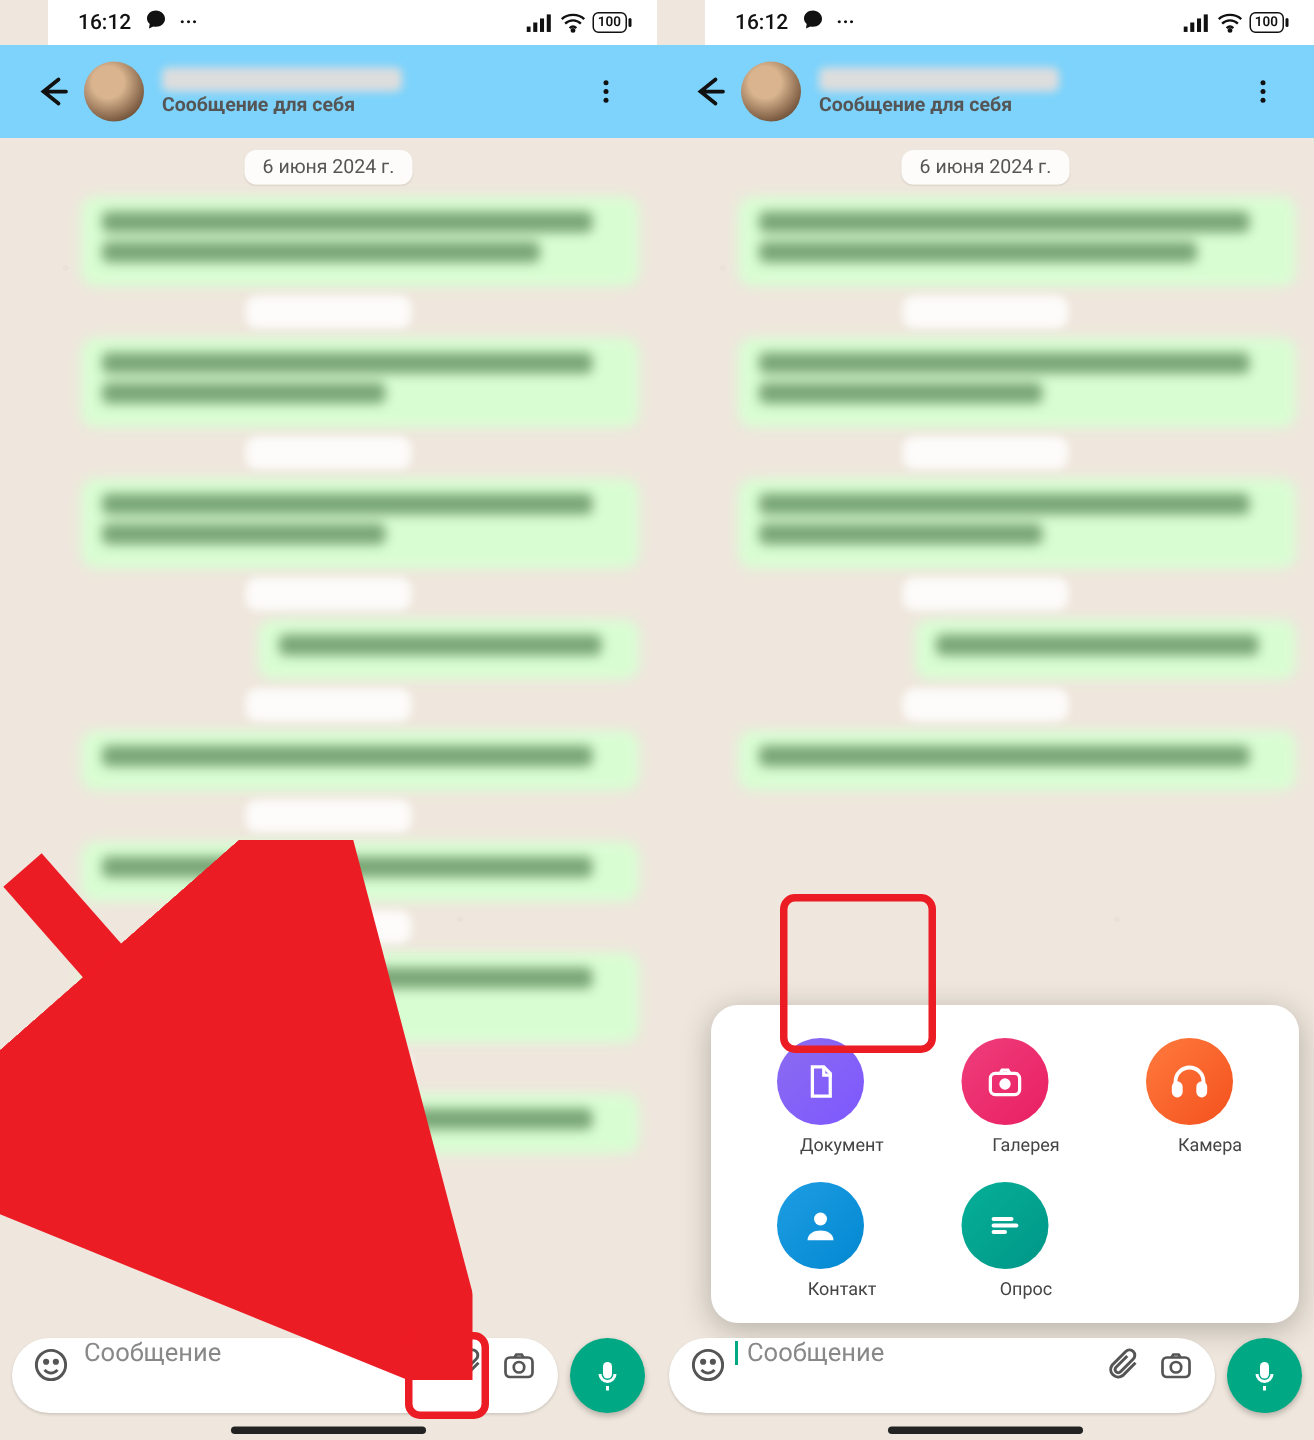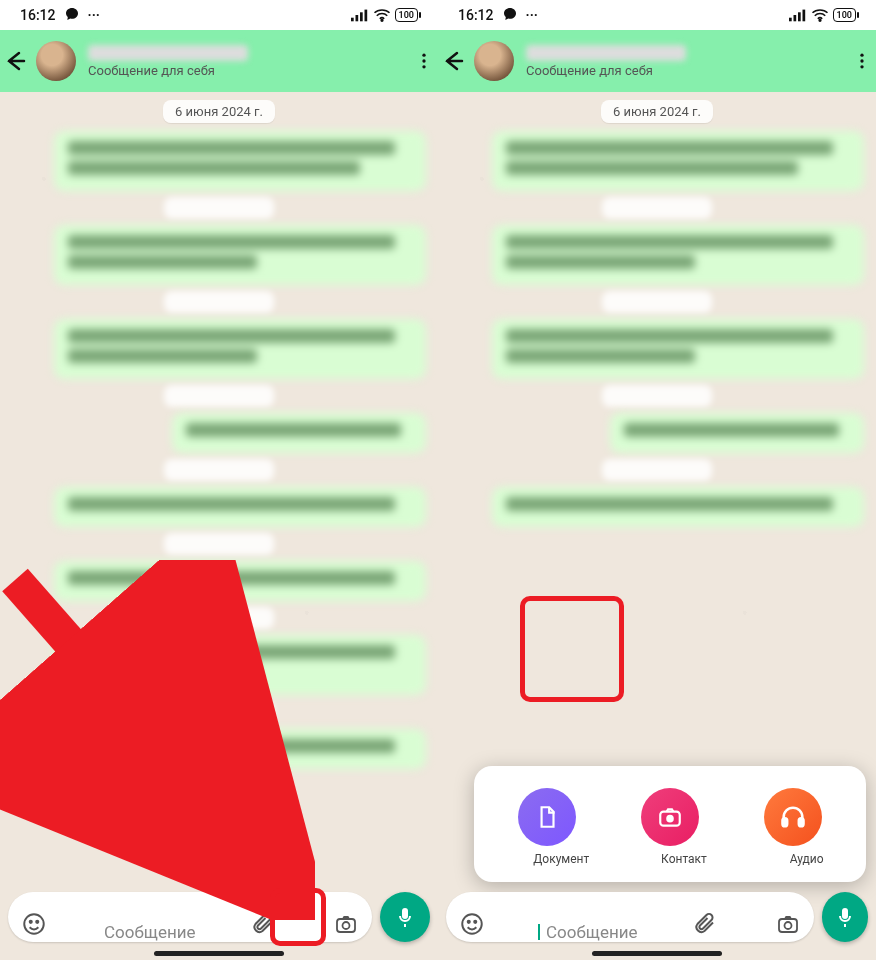--- a/index.html
+++ b/index.html
@@ -23,31 +23,33 @@
   .status-bar {
     height: 30px;
     background: #fff;
     display: flex;
     align-items: center;
     justify-content: space-between;
     padding: 0 20px;
     font-size: 14px;
     font-weight: 500;
     color: #111;
+    margin-left: 32px;
   }
   .status-left { display: flex; align-items: center; gap: 8px; }
   .status-right { display: flex; gap: 4px; }
   .status-right svg { display: block; }
   .app-bar {
     height: 62px;
-    background: #86efac;
+    background: #7dd3fc;
     display: flex;
     align-items: center;
-    padding: 0 0;
+    padding: 0 20px;
     gap: 8px;
+    font-weight: bold;
   }
   .back-btn { width: 28px; height: 28px; display:flex; align-items:center; justify-content:center; }
   .avatar {
     width: 40px; height: 40px; border-radius: 50%;
     background: radial-gradient(circle at 40% 35%, #d9b48f 30%, #6b4c34 80%);
     flex-shrink: 0;
   }
   .chat-title { flex: 1; display: flex; flex-direction: column; justify-content: center; padding-left: 4px;}
   .chat-title .name-blur {
     width: 160px; height: 16px; background: #ddd; border-radius: 4px; filter: blur(3px); margin-bottom:2px;
@@ -93,23 +95,22 @@
     border-radius: 8px;
     filter: blur(3px);
   }
   .input-row {
     position: absolute;
     bottom: 18px; left: 8px; right: 8px;
     display: flex; align-items: center; gap: 8px;
   }
   .input-pill {
     flex: 1; height: 50px; background: #fff; border-radius: 25px;
-    display: flex; align-items: flex-end; padding: 0 8px;
+    display: flex; align-items: flex-start; padding: 0 8px;
     box-shadow: 0 1px 2px rgba(0,0,0,0.15);
-    gap: 48px;
   }
   .emoji-btn, .attach-btn, .camera-btn {
     width: 36px; height: 36px; display:flex; align-items:center; justify-content:center;
   }
   .input-pill .placeholder { flex: 1; color: #888; font-size: 17px; padding-left: 4px; position:relative;}
   .mic-btn {
     width: 50px; height: 50px; border-radius: 50%;
     background: #00a884; display:flex; align-items:center; justify-content:center;
     box-shadow: 0 2px 4px rgba(0,0,0,0.25);
   }
@@ -399,31 +400,50 @@
       <div class="lbl">Документ</div>
     </div>
     <div class="attach-item">
       <div class="circ c-cam">
         <svg width="26" height="26" viewBox="0 0 24 24" fill="#fff">
             <rect x="3" y="7" width="18" height="13" rx="3" fill="none" stroke="#fff" stroke-width="2"></rect>
             <circle cx="12" cy="13.5" r="3.5"></circle>
             <path d="M9 7l1.2-2h3.6L15 7" fill="none" stroke="#fff" stroke-width="2"></path>
           </svg>
       </div>
-      <div class="lbl">Контакт</div>
+      <div class="lbl">Галерея</div>
     </div>
     <div class="attach-item">
       <div class="circ c-aud">
         <svg width="28" height="28" viewBox="0 0 24 24" fill="none" stroke="#fff" stroke-width="2.2">
             <path d="M4 14v-2a8 8 0 0 1 16 0v2"></path>
             <rect x="3" y="13" width="4" height="7" rx="2" fill="#fff"></rect>
             <rect x="17" y="13" width="4" height="7" rx="2" fill="#fff"></rect>
           </svg>
       </div>
-      <div class="lbl">Аудио</div>
+      <div class="lbl">Камера</div>
+    </div>
+    <div class="attach-item">
+      <div class="circ c-con">
+        <svg width="26" height="26" viewBox="0 0 24 24" fill="#fff">
+            <circle cx="12" cy="8" r="4"></circle>
+            <path d="M4 21c0-4 4-6 8-6s8 2 8 6"></path>
+          </svg>
+      </div>
+      <div class="lbl">Контакт</div>
+    </div>
+    <div class="attach-item">
+      <div class="circ c-pol">
+        <svg width="26" height="26" viewBox="0 0 24 24" fill="none" stroke="#fff" stroke-width="2.5" stroke-linecap="round">
+            <line x1="5" y1="8" x2="16" y2="8"></line>
+            <line x1="5" y1="12" x2="19" y2="12"></line>
+            <line x1="5" y1="16" x2="12" y2="16"></line>
+          </svg>
+      </div>
+      <div class="lbl">Опрос</div>
     </div>
   </div>
 
   <div class="input-row">
     <div class="input-pill">
       <div class="emoji-btn">
         <svg width="26" height="26" viewBox="0 0 24 24" fill="none" stroke="#555" stroke-width="1.8">
             <circle cx="12" cy="12" r="9"></circle>
             <circle cx="9" cy="10" r="1" fill="#555"></circle>
             <circle cx="15" cy="10" r="1" fill="#555"></circle>

